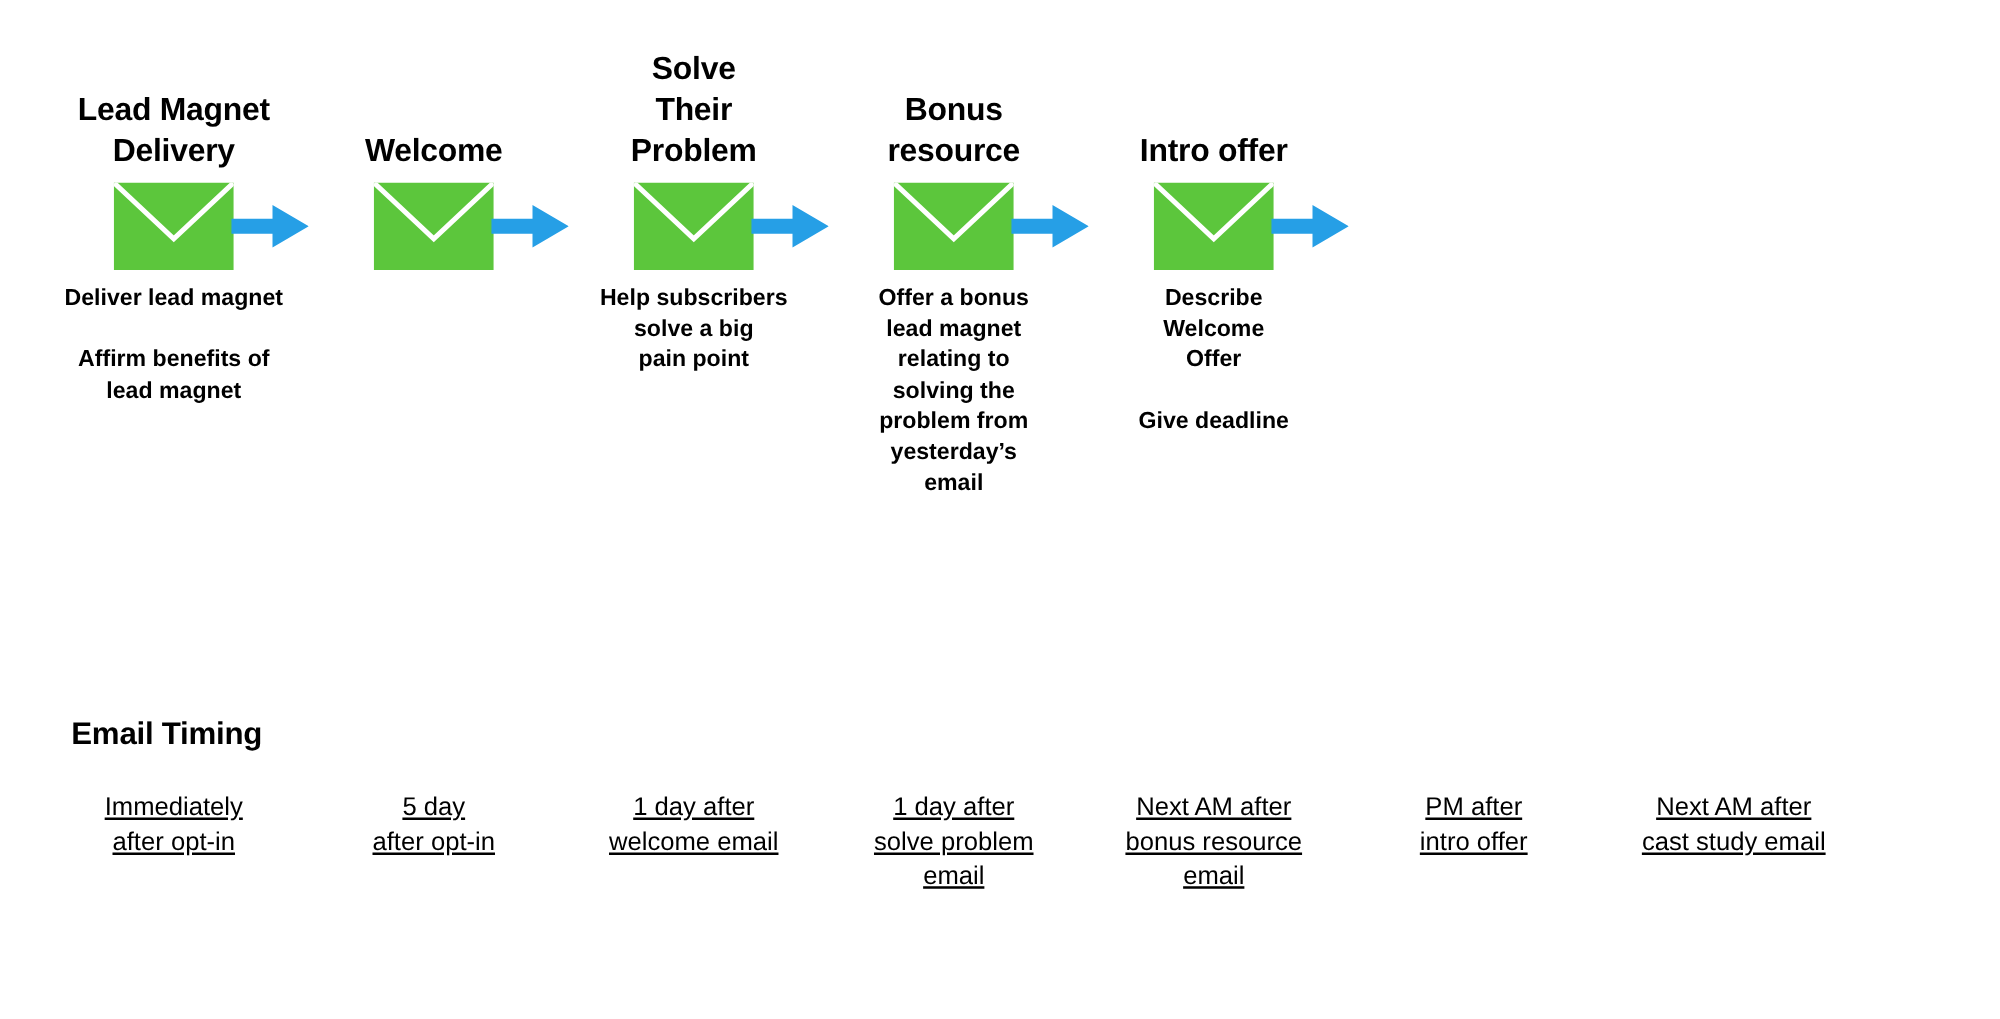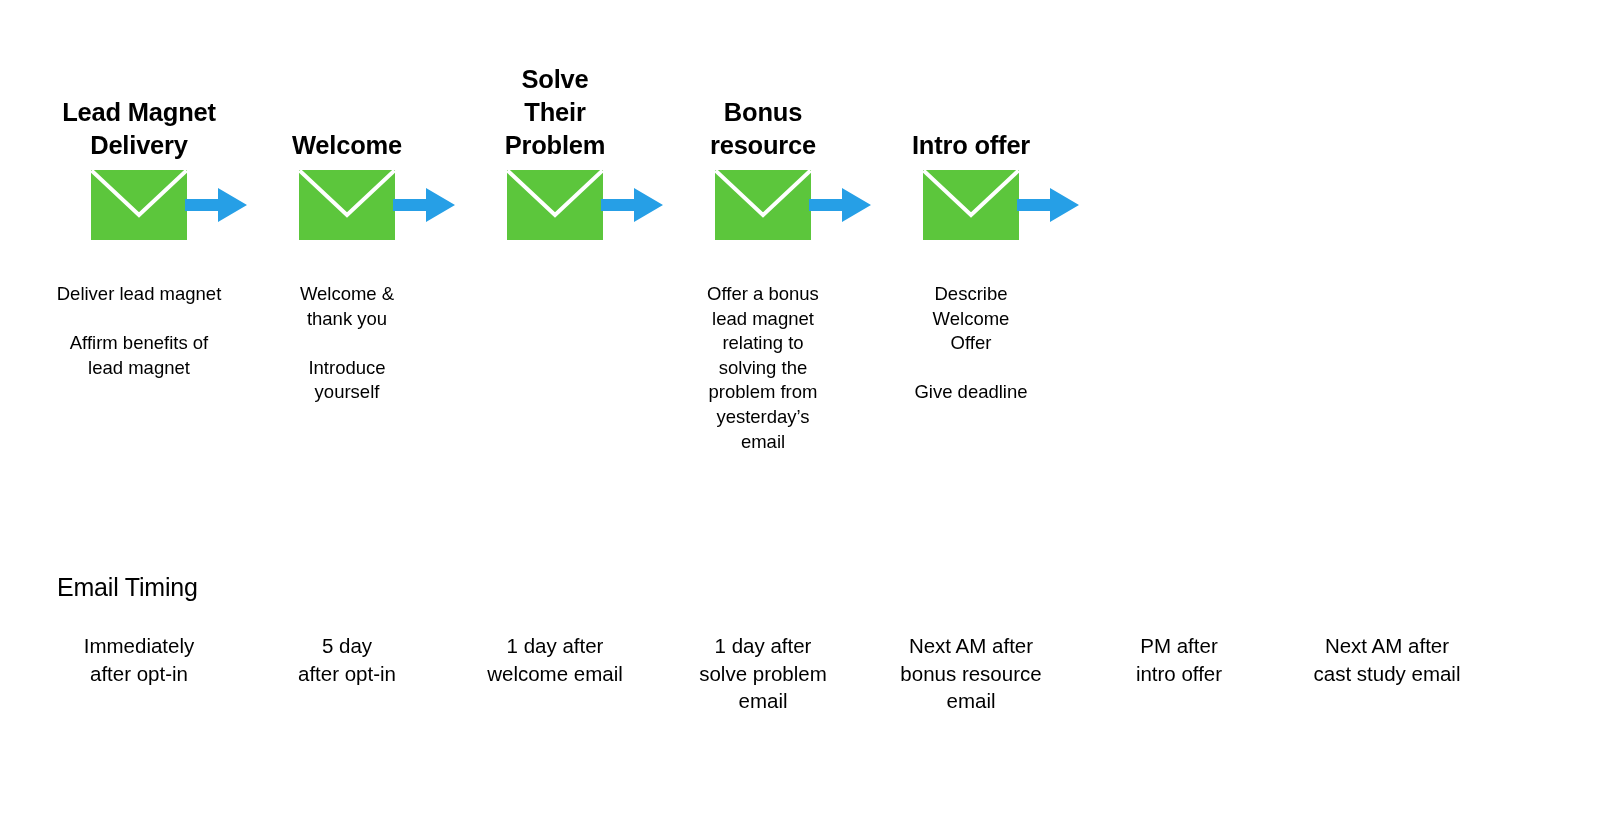--- a/index.html
+++ b/index.html
@@ -41,21 +41,20 @@
     position: relative;
   }
 
   
   .step-header-zone {
     height: 140px;
     width: 100%;
     display: flex;
     align-items: flex-end;
     justify-content: center;
-    margin-top: 24px;
   }
 
   .step-title {
     font-size: 25.5px;
     font-weight: bold;
     color: #000000;
     text-align: center;
     line-height: 1.30;
     letter-spacing: -0.2px;
     padding-bottom: 2px;
@@ -82,56 +81,57 @@
   .arrow {
     position: absolute;
     left: 150px;
     top: 50%;
     transform: translateY(-50%);
     width: 62px;
     height: 38px;
   }
 
   .step-body {
-    margin-top: 36px;
+    margin-top: 4px;
     font-size: 18.5px;
-    font-weight: normal;
+    font-weight: bold;
     color: #000000;
     text-align: center;
     line-height: 1.33;
     white-space: pre-line;
     width: 190px;
   }
 
   
   .timing-section {
     position: absolute;
     left: 0;
     top: 560px;
     width: 1600px;
   }
 
   .timing-heading {
     position: absolute;
     left: 57px;
     top: 13px;
     font-size: 25px;
-    font-weight: normal;
+    font-weight: bold;
     color: #000000;
     letter-spacing: -0.2px;
   }
 
   .timing-row {
     position: absolute;
     left: 0;
     top: 72px;
     width: 1600px;
     display: flex;
     flex-direction: row;
     padding-left: 35px;
+    text-decoration: underline;
   }
 
   .timing-col {
     width: 208px;
     flex: 0 0 208px;
     display: flex;
     justify-content: center;
   }
 
   .timing-text {
@@ -177,42 +177,40 @@
       </div>
       <div class="envelope-zone">
         <svg class="envelope" viewBox="0 0 96 70">
           <rect x="0" y="0" width="96" height="70" fill="#5CC63C"></rect>
           <path d="M0.5 0.5 L48 45 L95.5 0.5" fill="none" stroke="#FFFFFF" stroke-width="4" stroke-linejoin="miter"></path>
         </svg>
         <svg class="arrow" viewBox="0 0 62 38">
           <path d="M0 13 L33 13 L33 2 L62 19 L33 36 L33 25 L0 25 Z" fill="#269FE6"></path>
         </svg>
       </div>
-      <div class="step-body">Welcome &amp;
-thank you
-
-Introduce
-yourself</div>
     </div>
 
     <div class="step-col">
       <div class="step-header-zone">
         <div class="step-title">Solve
 Their
 Problem</div>
       </div>
       <div class="envelope-zone">
         <svg class="envelope" viewBox="0 0 96 70">
           <rect x="0" y="0" width="96" height="70" fill="#5CC63C"></rect>
           <path d="M0.5 0.5 L48 45 L95.5 0.5" fill="none" stroke="#FFFFFF" stroke-width="4" stroke-linejoin="miter"></path>
         </svg>
         <svg class="arrow" viewBox="0 0 62 38">
           <path d="M0 13 L33 13 L33 2 L62 19 L33 36 L33 25 L0 25 Z" fill="#269FE6"></path>
         </svg>
       </div>
+      <div class="step-body">Help subscribers
+solve a big
+pain point</div>
     </div>
 
     <div class="step-col">
       <div class="step-header-zone">
         <div class="step-title">Bonus
 resource</div>
       </div>
       <div class="envelope-zone">
         <svg class="envelope" viewBox="0 0 96 70">
           <rect x="0" y="0" width="96" height="70" fill="#5CC63C"></rect>

